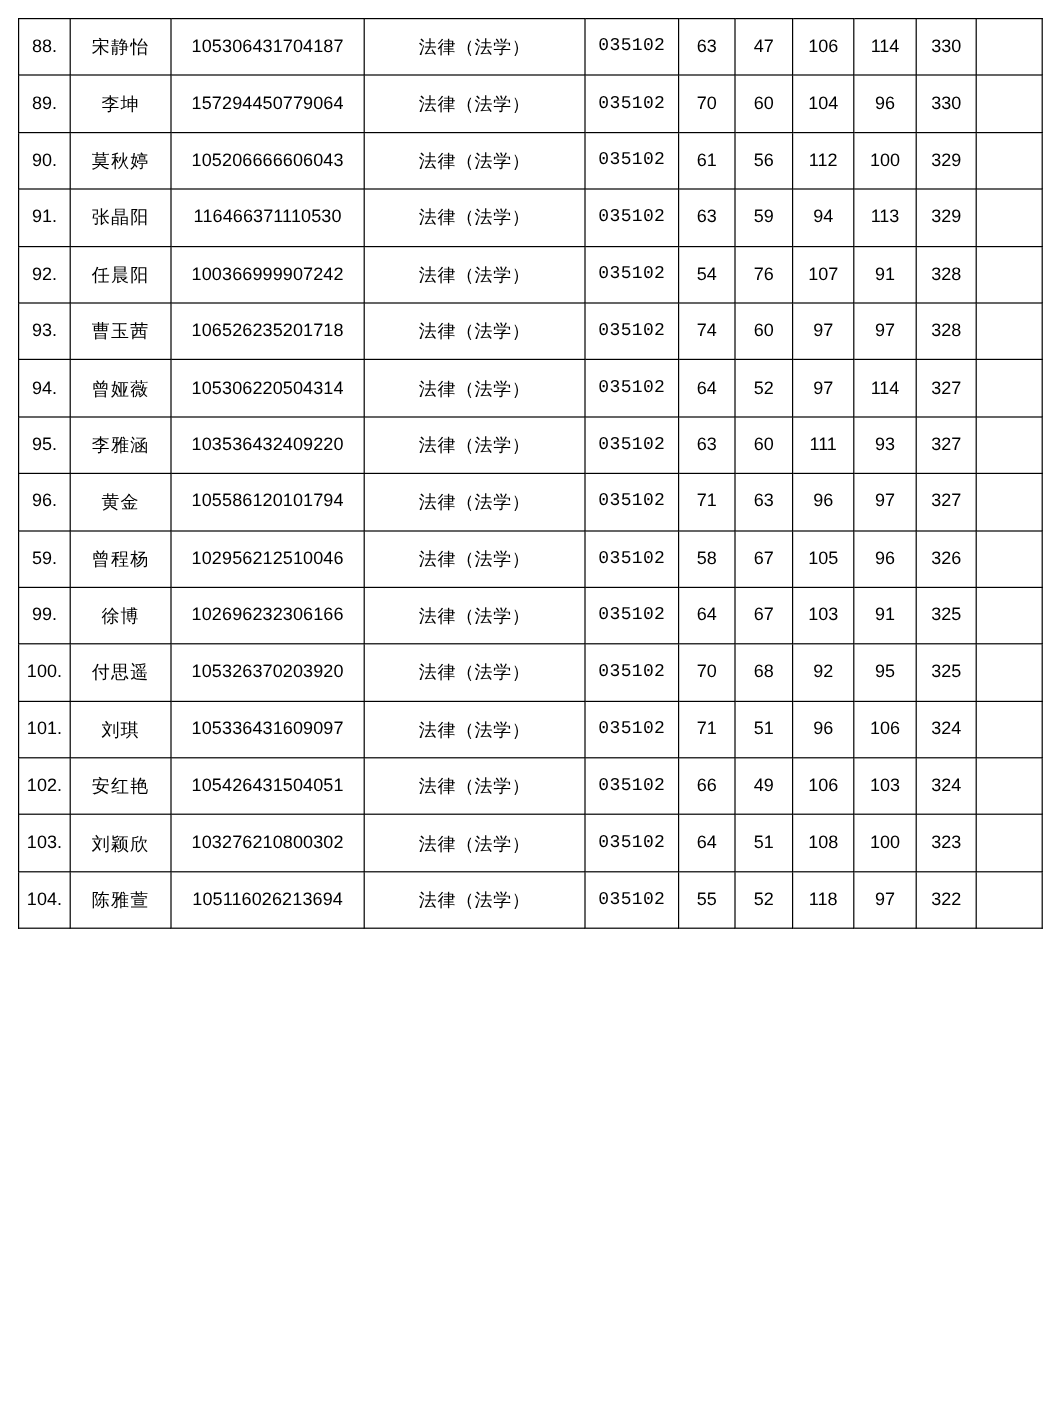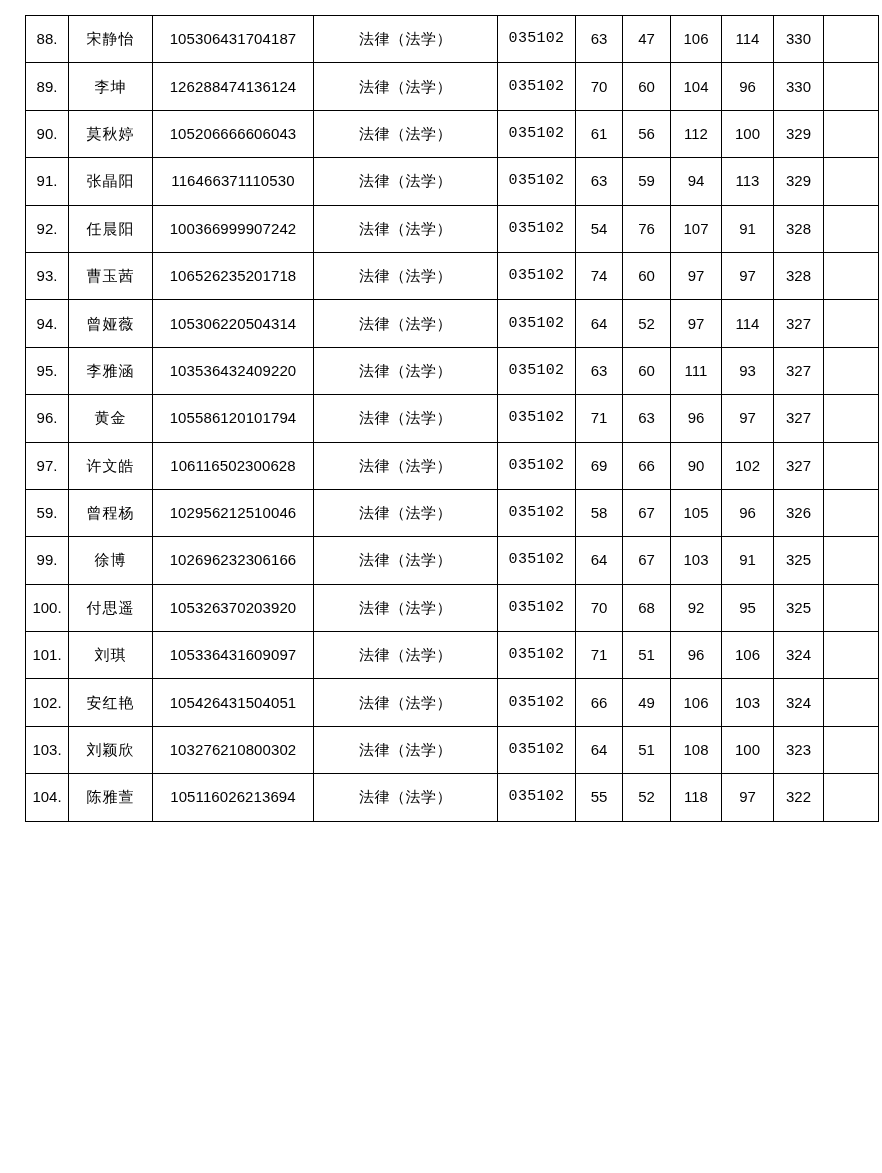--- a/index.html
+++ b/index.html
@@ -19,21 +19,20 @@
     width: 882px;
     height: 1173px;
     background: #ffffff;
     box-sizing: border-box;
   }
   .table-wrap {
     position: absolute;
     left: 15px;
     top: 15px;
     width: 853px;
-    margin-left: 10px;
   }
   table.score-table {
     border-collapse: collapse;
     table-layout: fixed;
     width: 853px;
     background: #ffffff;
   }
   table.score-table td {
     border: 1px solid #000000;
     height: 47.4px;
@@ -121,21 +120,21 @@
             <td class="cell-score">63</td>
             <td class="cell-score">47</td>
             <td class="cell-score">106</td>
             <td class="cell-score">114</td>
             <td class="cell-total">330</td>
             <td class="cell-note"></td>
           </tr>
           <tr>
             <td class="cell-index">89.</td>
             <td class="cell-name">李坤</td>
-            <td class="cell-id">126288474136124</td>
+            <td class="cell-id">157294450779064</td>
             <td class="cell-major">法律（法学）</td>
             <td class="cell-code">035102</td>
             <td class="cell-score">70</td>
             <td class="cell-score">60</td>
             <td class="cell-score">104</td>
             <td class="cell-score">96</td>
             <td class="cell-total">330</td>
             <td class="cell-note"></td>
           </tr>
           <tr>
@@ -219,33 +218,20 @@
           <tr>
             <td class="cell-index">96.</td>
             <td class="cell-name">黄金</td>
             <td class="cell-id">105586120101794</td>
             <td class="cell-major">法律（法学）</td>
             <td class="cell-code">035102</td>
             <td class="cell-score">71</td>
             <td class="cell-score">63</td>
             <td class="cell-score">96</td>
             <td class="cell-score">97</td>
-            <td class="cell-total">327</td>
-            <td class="cell-note"></td>
-          </tr>
-          <tr>
-            <td class="cell-index">97.</td>
-            <td class="cell-name">许文皓</td>
-            <td class="cell-id">106116502300628</td>
-            <td class="cell-major">法律（法学）</td>
-            <td class="cell-code">035102</td>
-            <td class="cell-score">69</td>
-            <td class="cell-score">66</td>
-            <td class="cell-score">90</td>
-            <td class="cell-score">102</td>
             <td class="cell-total">327</td>
             <td class="cell-note"></td>
           </tr>
           <tr>
             <td class="cell-index">59.</td>
             <td class="cell-name">曾程杨</td>
             <td class="cell-id">102956212510046</td>
             <td class="cell-major">法律（法学）</td>
             <td class="cell-code">035102</td>
             <td class="cell-score">58</td>

